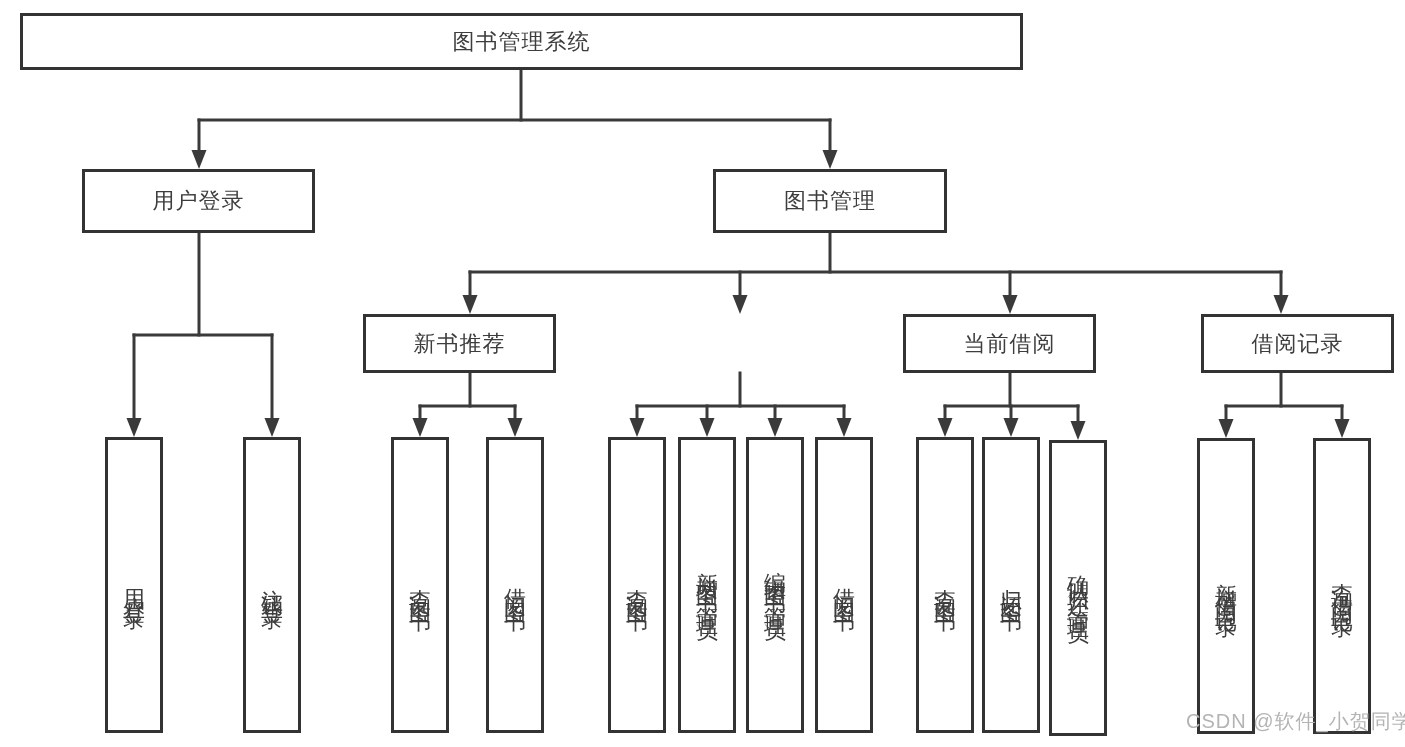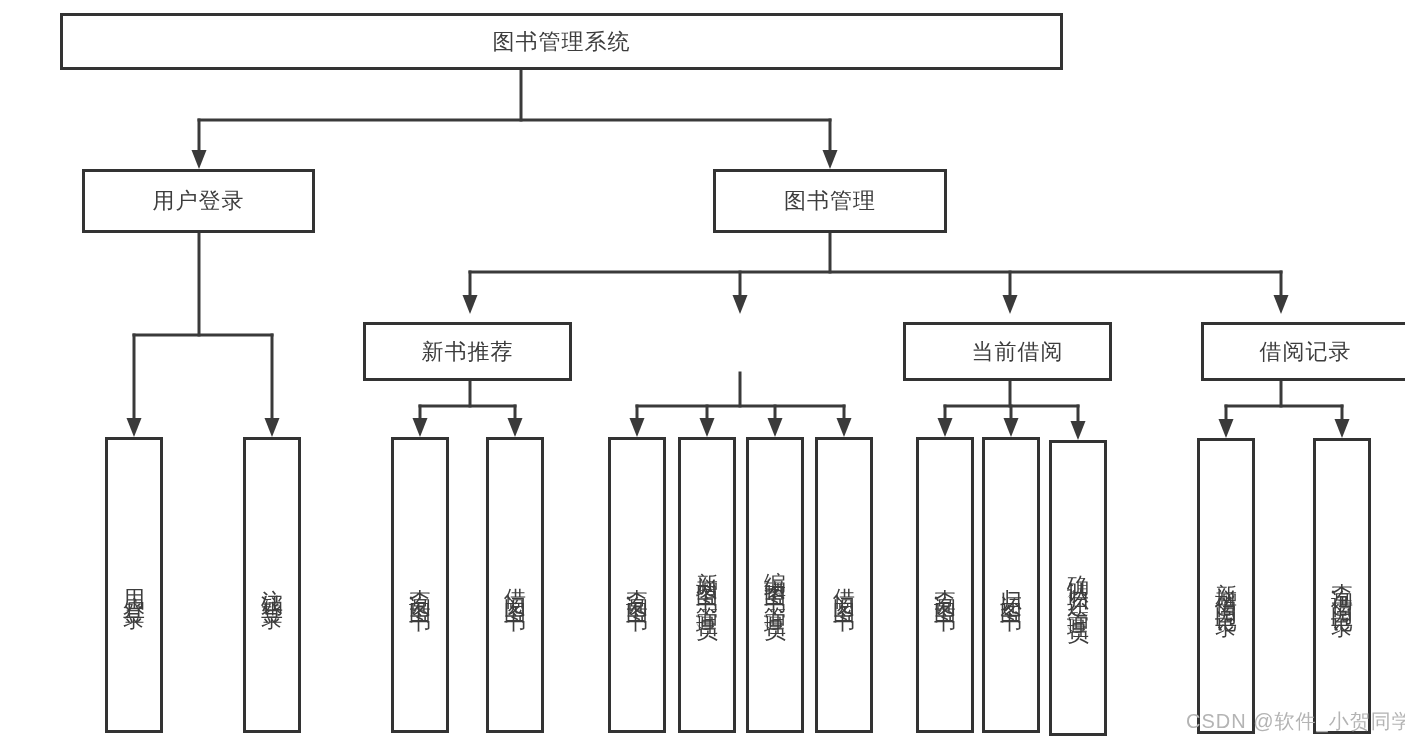--- a/index.html
+++ b/index.html
@@ -24,24 +24,24 @@
   }
   .node.h{font-size:22px;letter-spacing:1px;}
   .node.v{
     writing-mode:vertical-rl;
     text-orientation:mixed;
     font-size:22px;
     letter-spacing:7px;
     line-height:1;
     width:58px;height:296px;
   }
-  .root-box{left:20px;top:13px;width:1003px;height:57px;margin-left:40px;}
+  .root-box{left:20px;top:13px;width:1003px;height:57px;}
   .lvl2-a{left:82px;top:169px;width:233px;height:64px;}
   .lvl2-b{left:713px;top:169px;width:234px;height:64px;}
-  .lvl3{top:322px;width:209px;height:59px;}
+  .lvl3{top:314px;width:193px;height:59px;}
   .lvl3-a{left:363px;}
   .lvl3-b{left:633px;}
   .lvl3-c{left:903px;padding-left:20px;}
   .lvl3-d{left:1173px;margin-left:28px;}
   .leaf{top:437px;}
   .g1-a{left:105px;}  .g1-b{left:243px;}
   .g2-a{left:391px;}  .g2-b{left:486px;}
   .g3-a{left:608px;}  .g3-b{left:678px;}  .g3-c{left:746px;}  .g3-d{left:815px;}
   .g4-a{left:916px;}  .g4-b{left:982px;}  .g4-c{left:1049px;top:440px;}
   .g5-a{left:1197px;top:438px;}  .g5-b{left:1313px;top:438px;}

